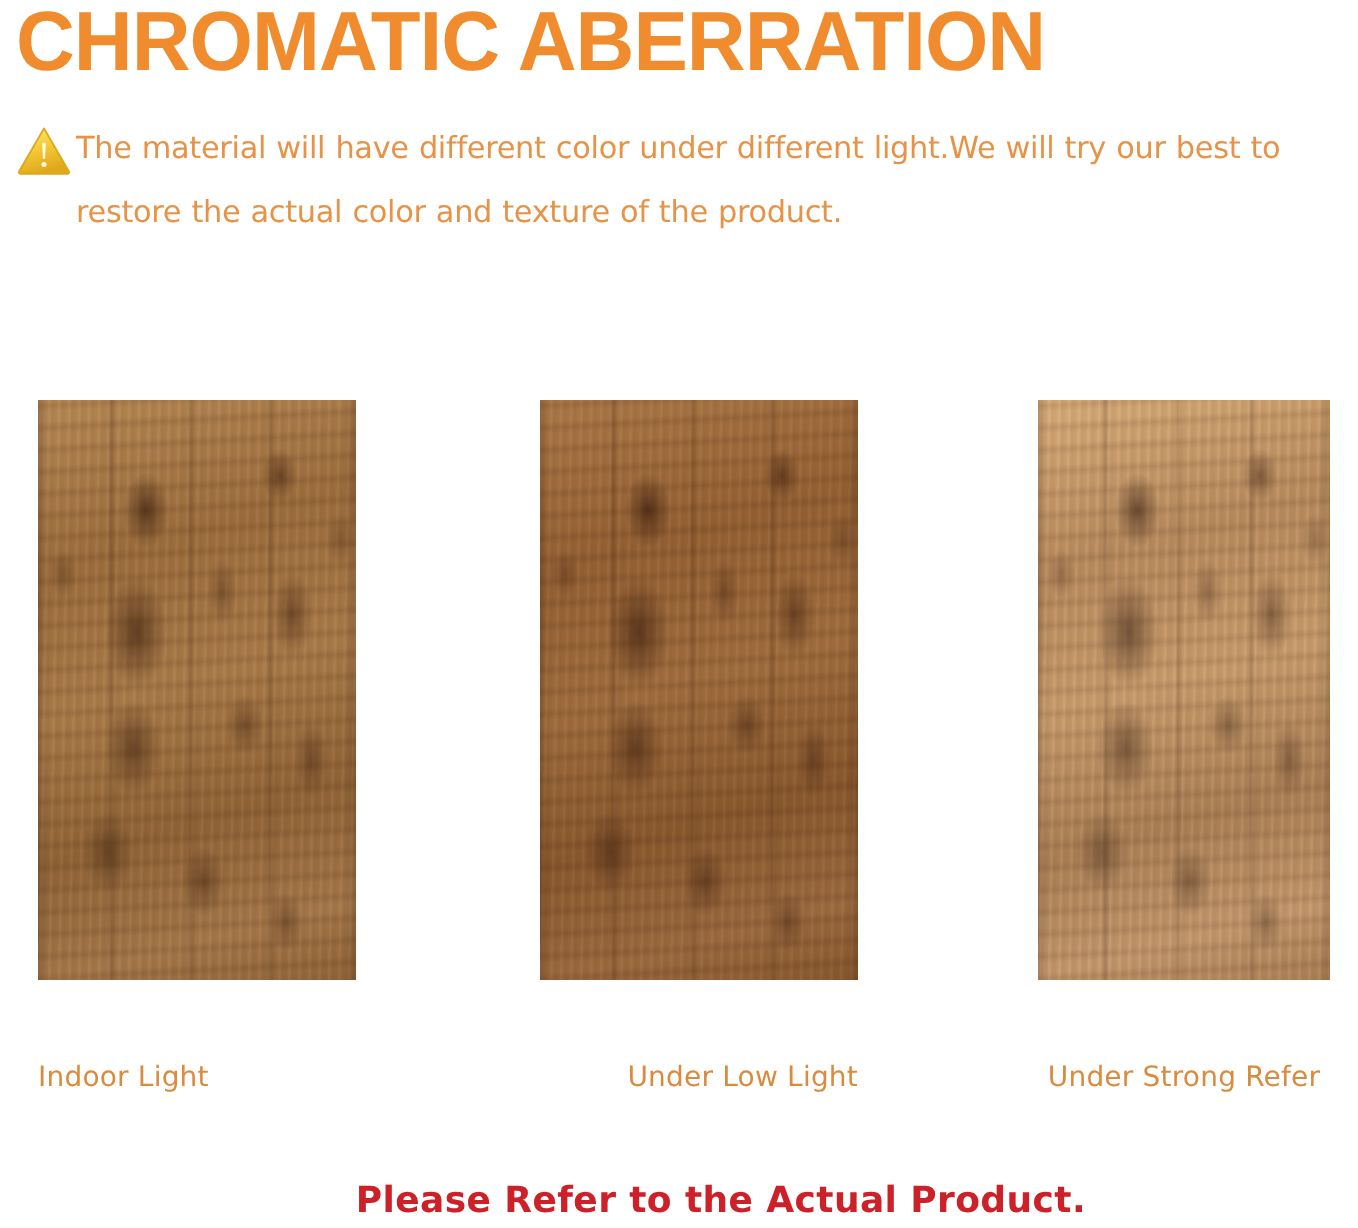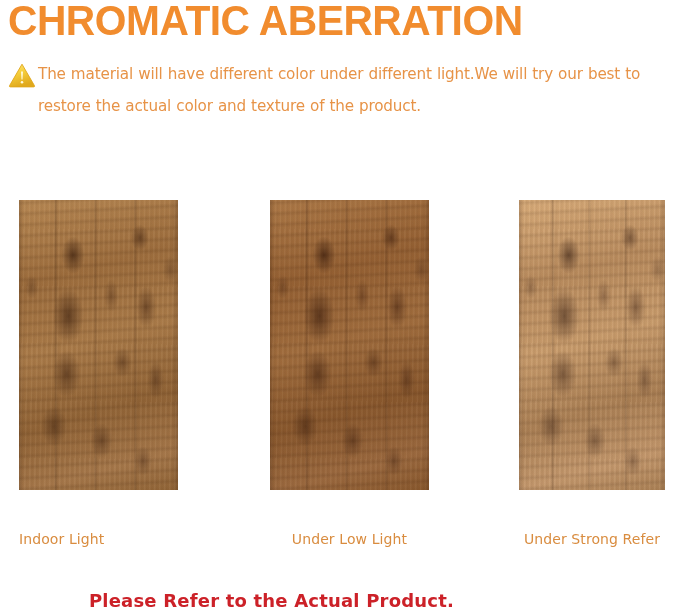--- a/index.html
+++ b/index.html
@@ -134,30 +134,30 @@
   .caption {
     position: absolute;
     top: 531px;
     font-family: "DejaVu Sans", sans-serif;
     font-size: 14px;
     color: #D98C3F;
     letter-spacing: 0.1px;
     white-space: nowrap;
   }
   #caption-1 { left: 19px;  width: 159px; text-align: left; }
-  #caption-2 { left: 270px; width: 159px; text-align: center; }
+  #caption-2 { left: 270px; width: 159px; text-align: right; }
   #caption-3 { left: 519px; width: 146px; text-align: center; }
 
   
   #footer {
     position: absolute;
     left: 0;
     top: 590px;
     width: 543px;
-    text-align: center;
+    text-align: right;
     font-family: "DejaVu Sans", sans-serif;
     font-weight: bold;
     font-size: 18px;
     color: #CC2128;
     letter-spacing: 0.2px;
   }
 </style>
 </head>
 <body>
 

